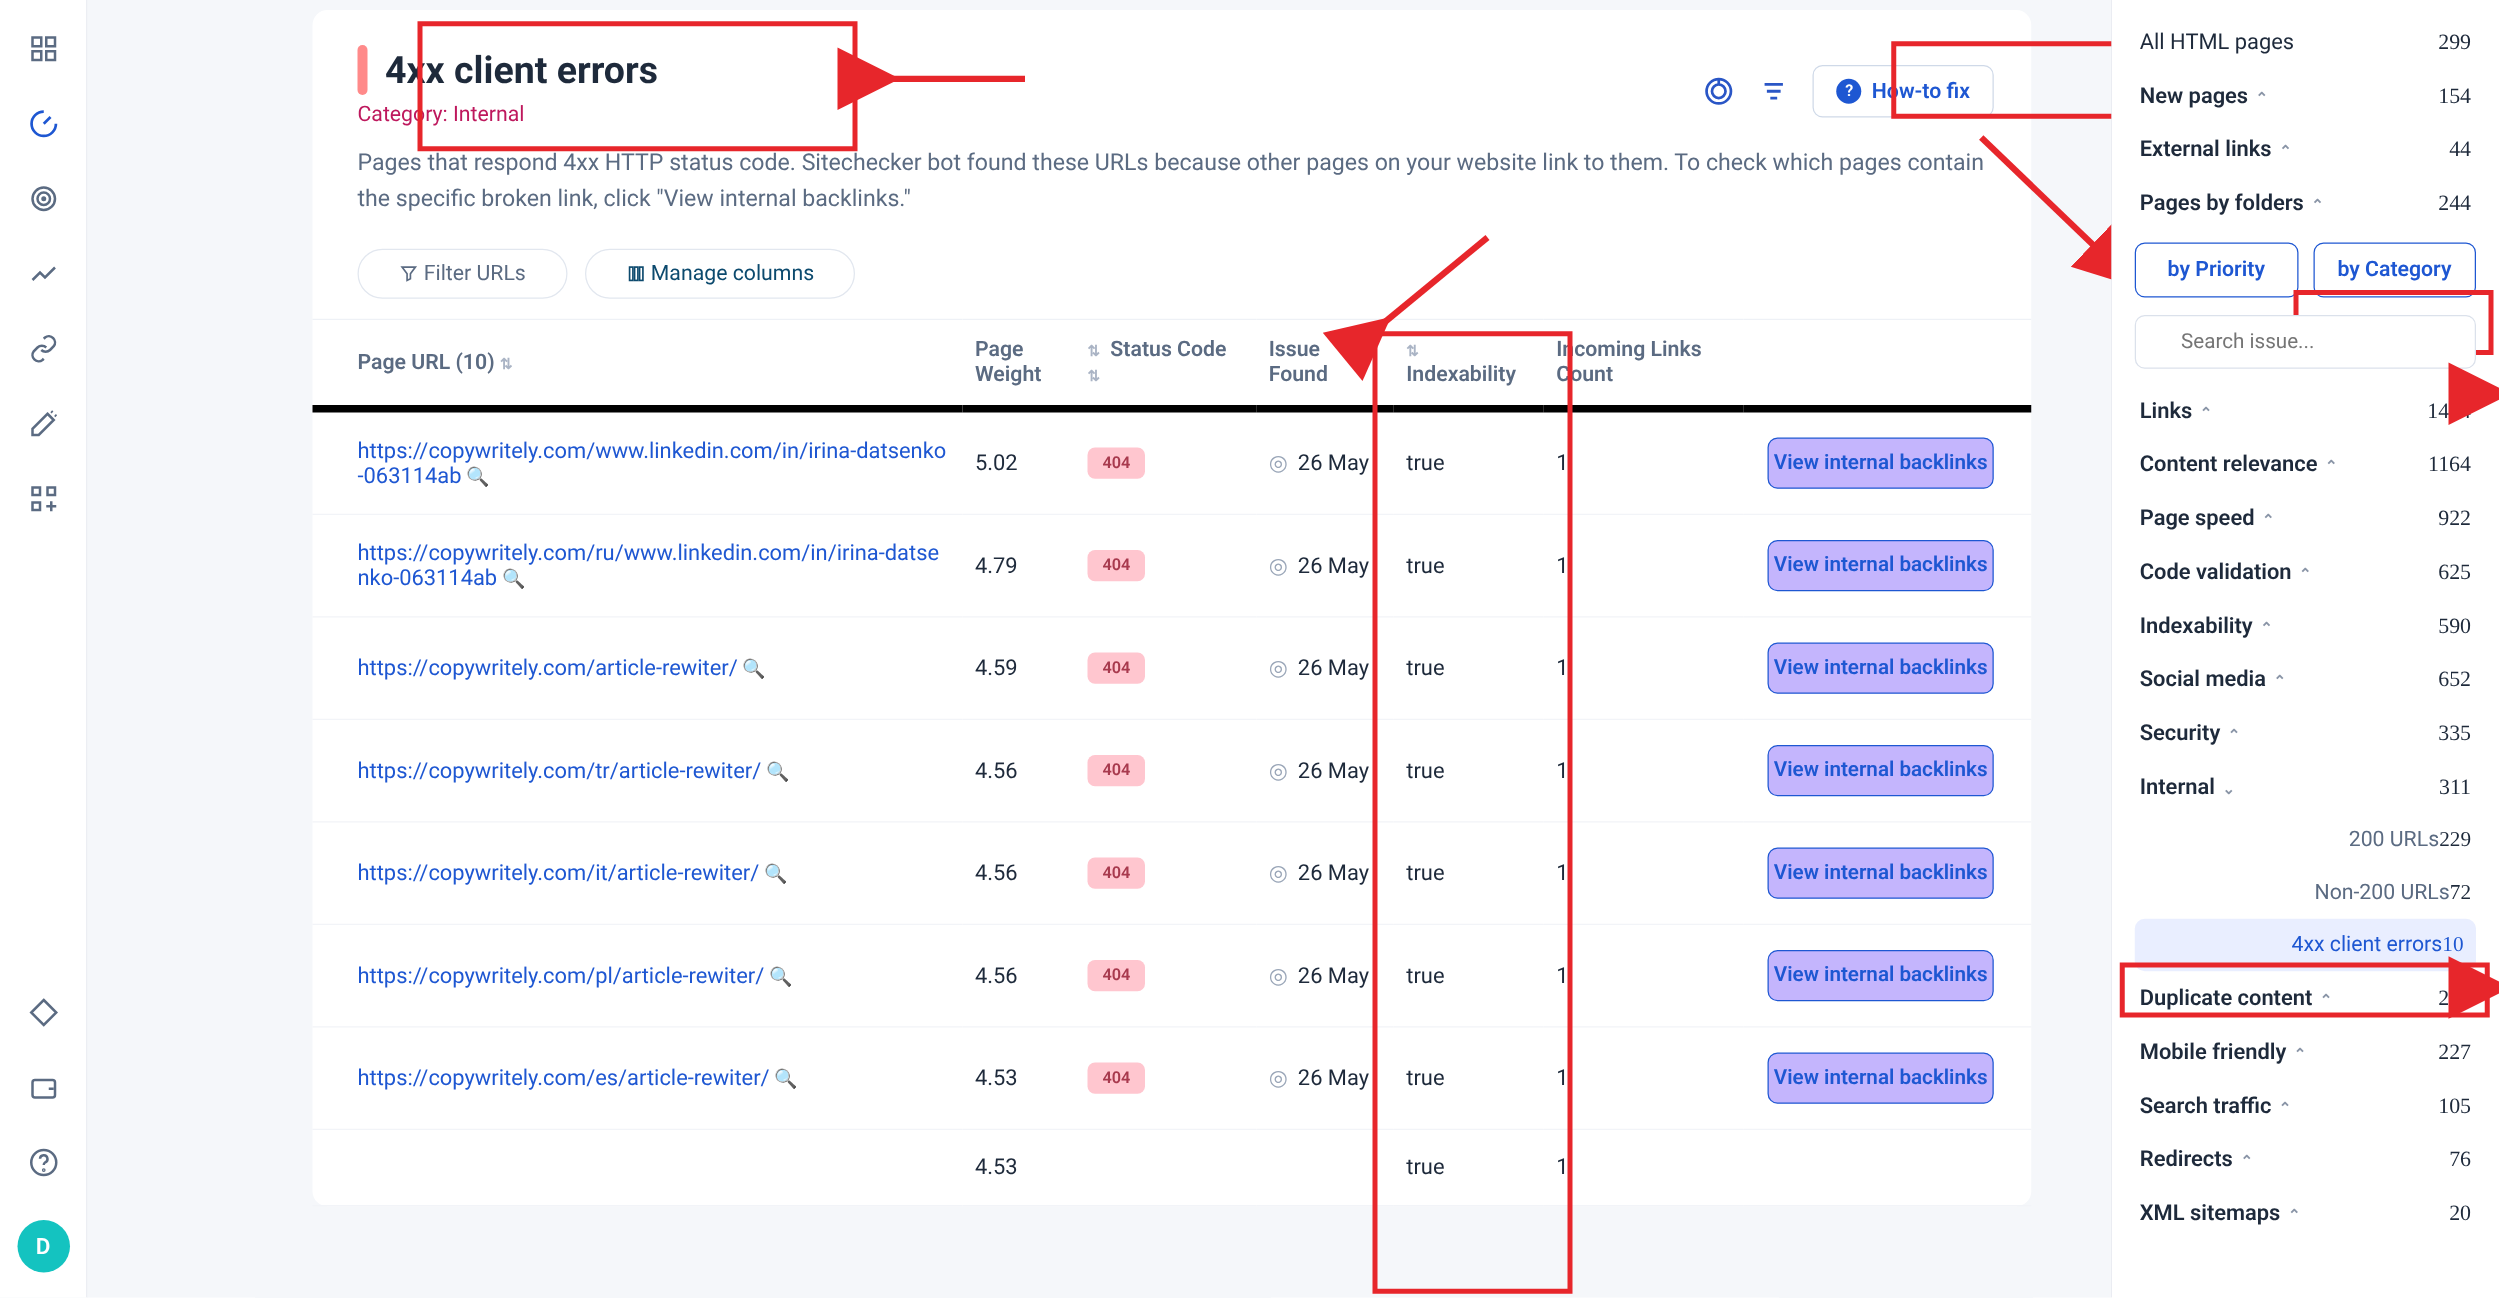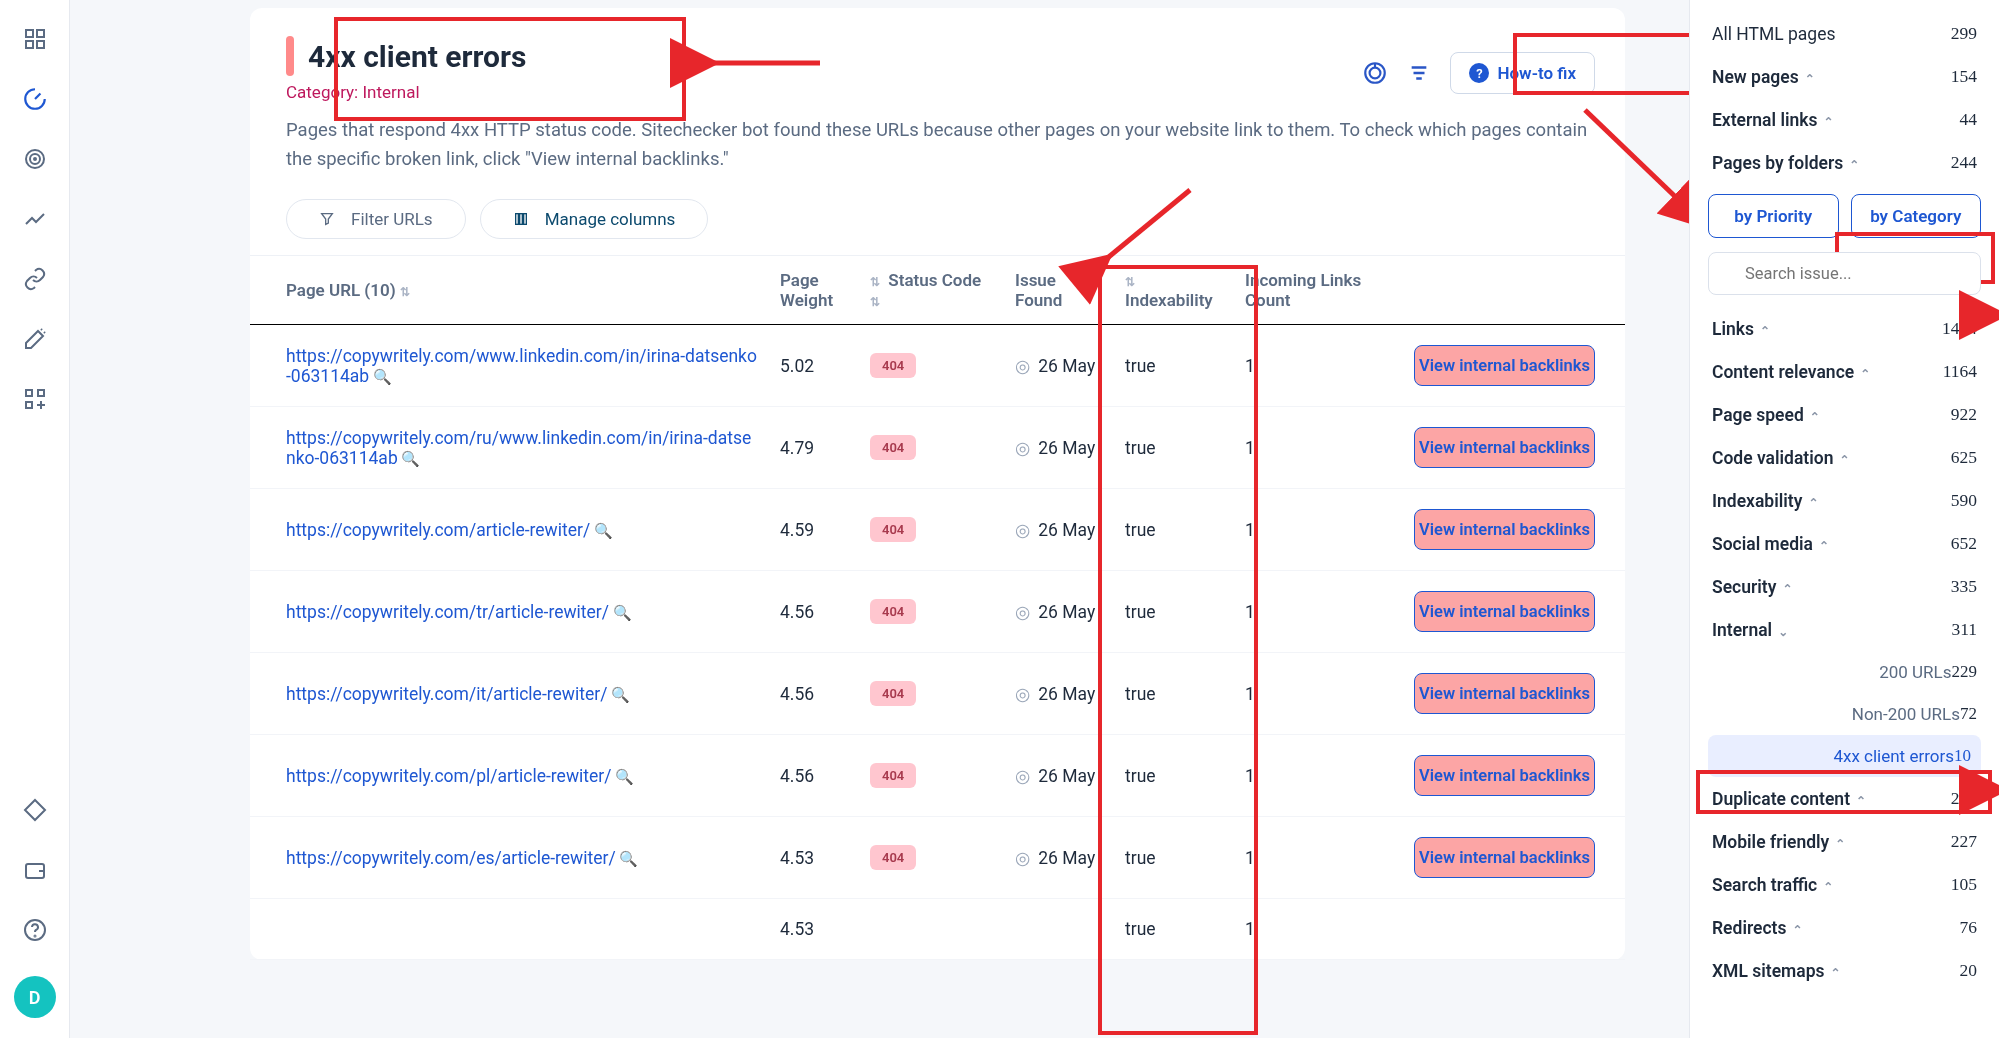--- a/index.html
+++ b/index.html
@@ -19,36 +19,36 @@
 .title-box { border: 4px solid #e7262b; position: absolute; left: 264px; top: 17px; width: 352px; height: 104px; pointer-events:none; }
 .howto-box { border: 4px solid #e7262b; position: absolute; left: 1443px; top: 33px; width: 185px; height: 62px; pointer-events:none; }
 .head-actions { position: absolute; right: 30px; top: 44px; display:flex; align-items:center; gap: 18px; }
 .round-icon { color:#2a56c6; width:26px; height:26px; display:flex; align-items:center; justify-content:center; }
 .howto-btn { border: 1px solid #cfd9e8; color: #1e57d2; background:#fff; border-radius: 8px; padding: 10px 18px; display:flex; align-items:center; gap:8px; font-weight:600; font-size:17px; cursor:pointer; }
 .howto-btn .qmark { background:#1e57d2; color:#fff; width:20px; height:20px; border-radius:50%; font-size:13px; display:flex; align-items:center; justify-content:center; }
 
 .desc { color:#5b6b82; font-size:18.5px; padding: 4px 36px 18px 36px; line-height:1.55; }
 
 .toolbar { display:flex; gap:14px; padding: 8px 36px 16px 36px; }
-.tool-btn { border:1px solid #e2e7ef; background:#fff; color:#5b6b82; border-radius:20px; padding:9px 32px; display:flex; align-items:center; gap:16px; font-size:17px; cursor:pointer; }
+.tool-btn { border:1px solid #e2e7ef; background:#fff; color:#5b6b82; border-radius:20px; padding:9px 32px; display:flex; align-items:center; gap:4px; font-size:17px; cursor:pointer; }
 .tool-btn.disabled { color:#0c4a6e; }
 
 .table { width:100%; border-collapse:collapse; }
-.table th { text-align:left; color:#5b6b82; font-weight:600; font-size:17px; padding: 14px 10px; border-top:1px solid #eef1f6; border-bottom:1px solid #000000; }
+.table th { text-align:left; color:#5b6b82; font-weight:600; font-size:17px; padding: 14px 10px; border-top:1px solid #eef1f6; border-bottom:6px solid #000000; }
 .table th:first-child { padding-left:36px; }
 .table td { padding: 20px 10px; border-bottom:1px solid #f2f4f8; font-size:17.5px; color:#1e2a3b; vertical-align: middle; }
 .table td:first-child { padding-left:36px; }
 .url-cell { color:#1e57d2; max-width:430px; word-break:break-all; }
 .url-cell a { color:#1e57d2; text-decoration:none; }
 .mag { color:#7b8aa1; font-size:15px; margin-left:4px; display:inline-block; }
 .status-pill { background:#ffc6cf; color:#a83a4e; border-radius:6px; padding:5px 12px; font-weight:600; font-size:13px; display:inline-block; }
 .issue-cell { display:flex; align-items:center; gap:8px; color:#1e2a3b; }
 .target-ico { color:#9aa6b8; }
 .action-cell { text-align:right; padding-right:30px !important; }
-.backlink-btn { border:1.5px solid #1e57d2; color:#1e57d2; background:#fca5a5; border-radius:8px; padding:10px 4px; font-weight:600; font-size:16.5px; cursor:pointer; }
+.backlink-btn { border:1.5px solid #1e57d2; color:#1e57d2; background:#c4b5fd; border-radius:8px; padding:10px 4px; font-weight:600; font-size:16.5px; cursor:pointer; }
 .sort-ico { color:#aab4c5; font-size:12px; margin-right:4px; display:inline-block; vertical-align:middle; }
 
 .col-status-box { position:absolute; border:4px solid #e7262b; left:1028px; top:265px; width:160px; height:770px; pointer-events:none; }
 
 .sidebar { width: 310px; background: #fff; border-left: 1px solid #e6e9ef; padding: 12px 18px; overflow-y:auto; }
 .side-head { display:flex; justify-content:space-between; align-items:center; color:#8a95a7; font-size:17px; padding:4px 0 14px; }
 .side-close { color:#8a95a7; cursor:pointer; font-size:20px; }
 .side-row { display:flex; justify-content:space-between; align-items:center; padding:11px 4px; color:#1e2a3b; font-size:17.5px; cursor:pointer; }
 .side-row .cnt { color:#1e2a3b; font-weight:500;font-family:Liberation Serif, serif; }
 .side-row.sub { padding-left: 18px; color:#5b6b82; font-size:17px;justify-content:flex-end; }

